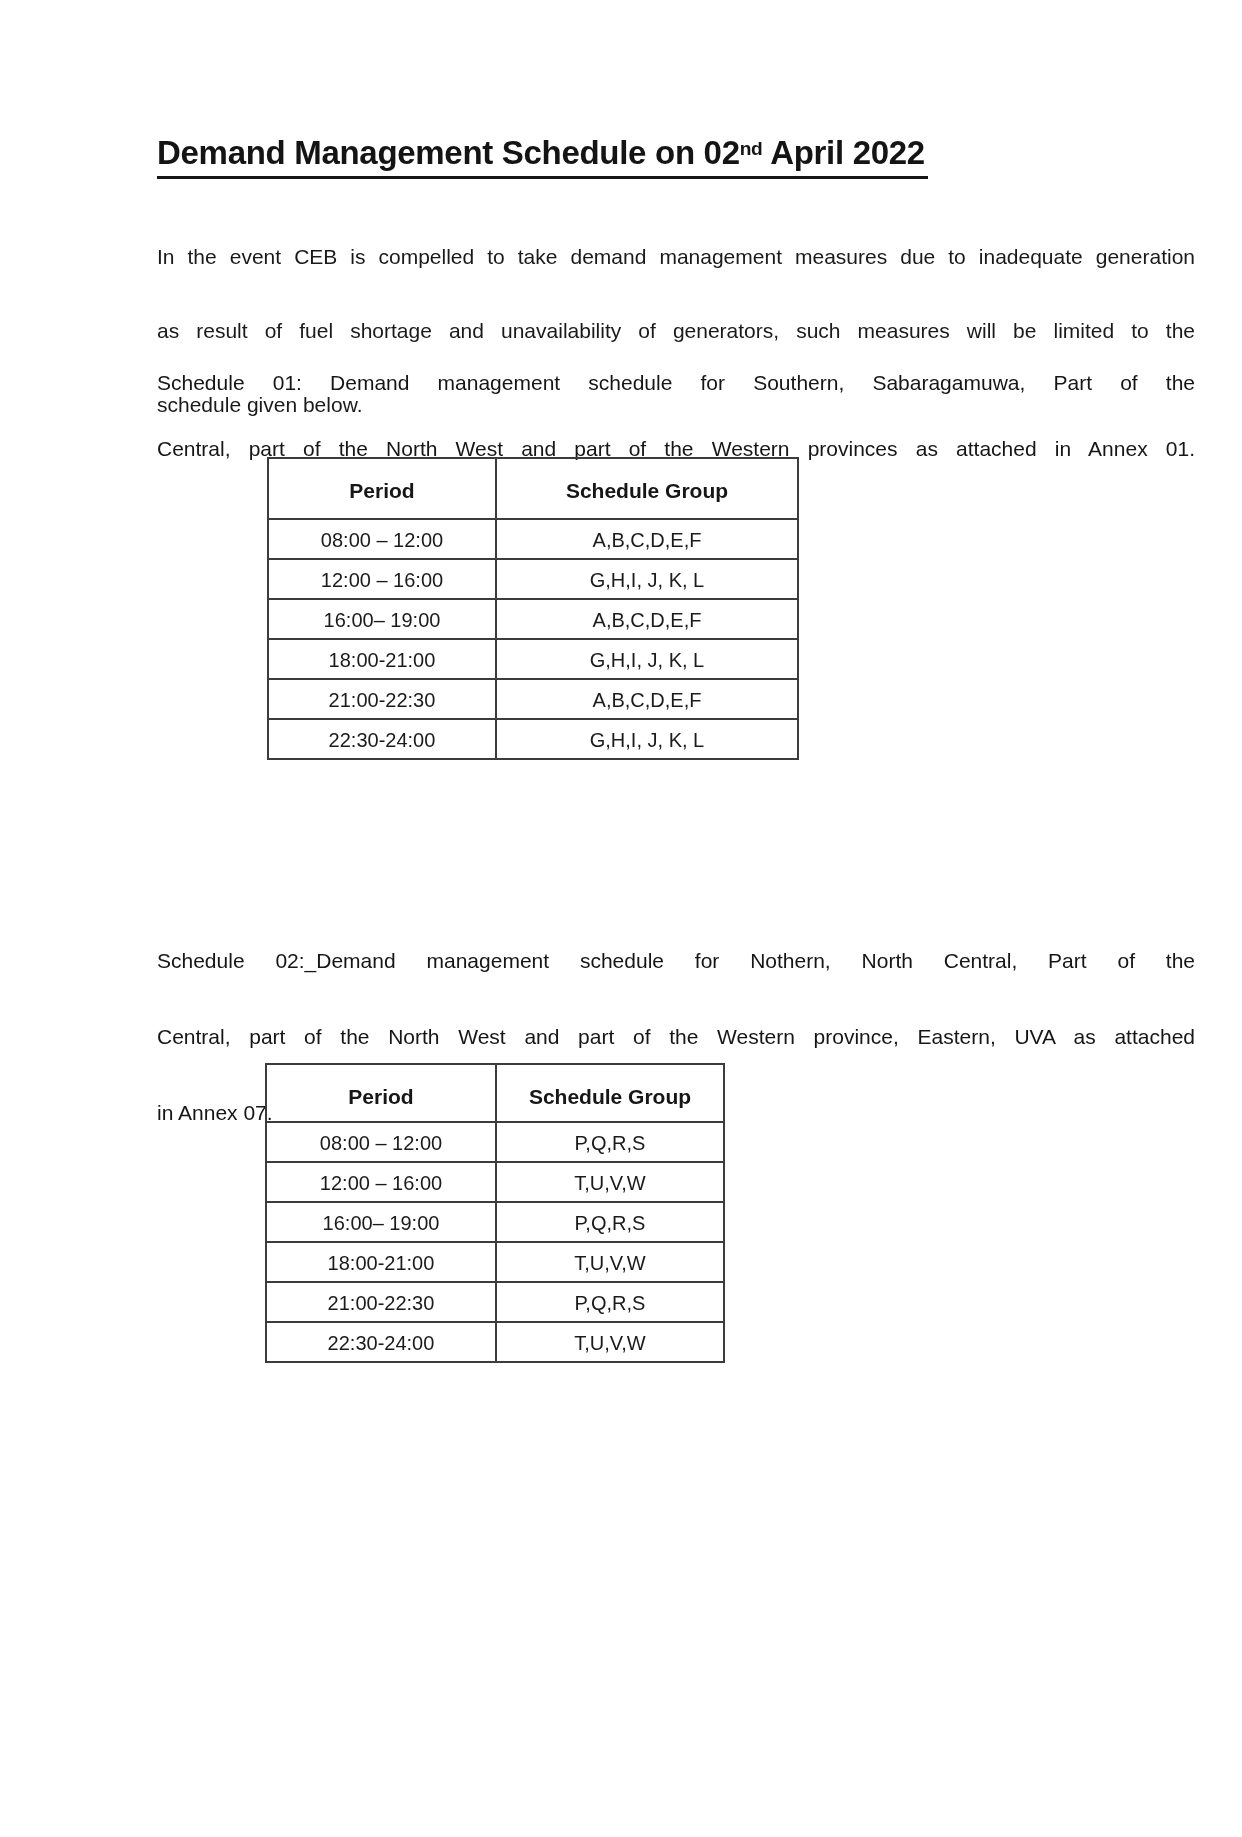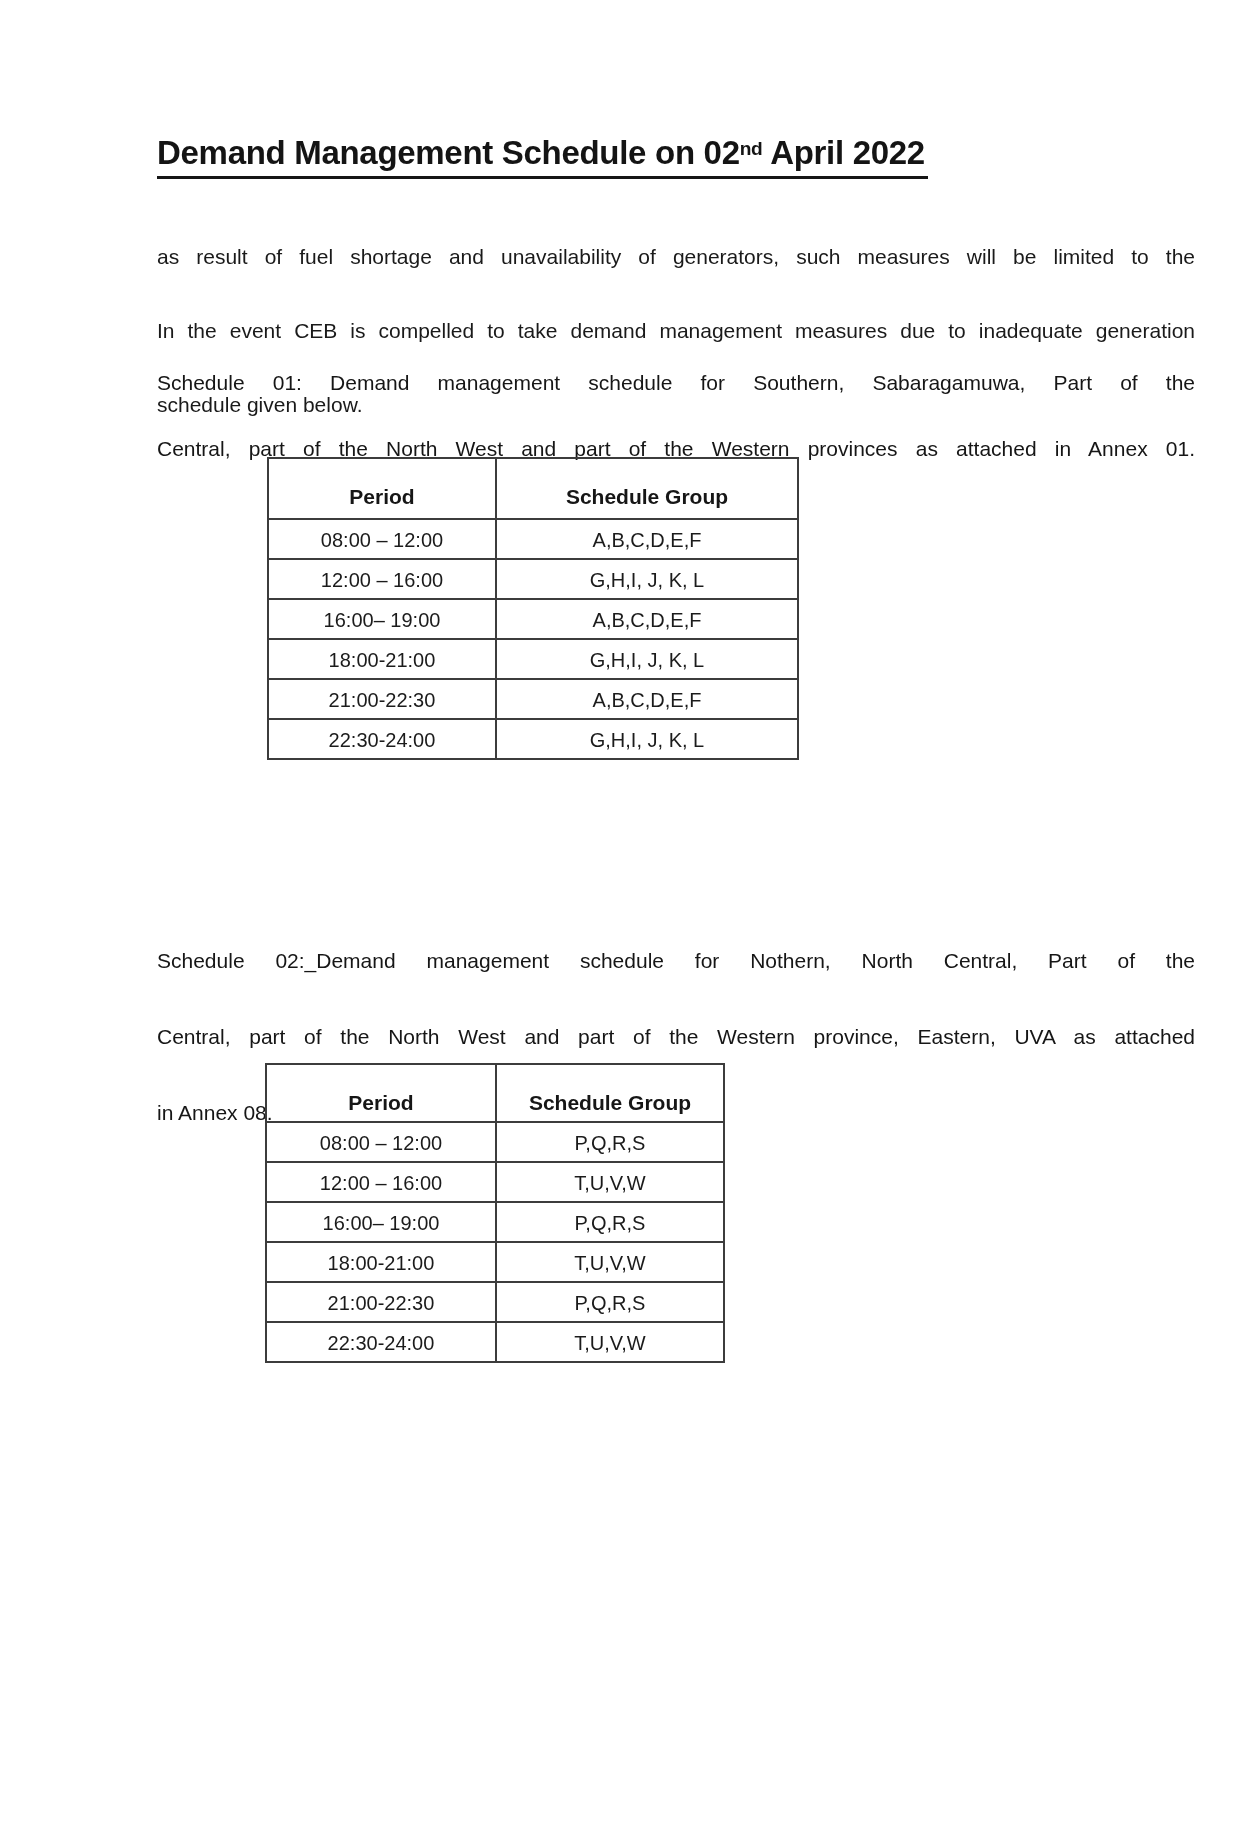--- a/index.html
+++ b/index.html
@@ -69,21 +69,21 @@
   }
   .sched-table td, .sched-table th {
     border: 2px solid #3c3c3c;
     vertical-align: top;
     text-align: center;
     padding: 9px 4px 0 4px;
   }
   .sched-table th {
     font-size: 21px;
     font-weight: bold;
-    padding-top: 26px;
+    padding-top: 20px;
     color: #161616;
   }
   .sched-table tr { height: 40px; }
   .sched-table tr.head-row { height: 61px; }
 
   .table1 { left: 267px; top: 457px; width: 532px; }
   .table1 .col-period { width: 228px; }
   .table1 .col-group  { width: 302px; }
 
   .table2 { left: 265px; top: 1063px; width: 460px; }
@@ -92,22 +92,22 @@
   .table2 tr.head-row { height: 58px; }
 </style>
 </head>
 <body>
 
 <div class="page">
 
   <h1 class="doc-title"><span>Demand Management Schedule on 02</span><sup>nd</sup><span> April 2022</span></h1>
 
   <div class="textblock intro-block">
+    <div class="jline">In the event CEB is compelled to take demand management measures due to inadequate generation</div>
     <div class="jline">as result of fuel shortage and unavailability of generators, such measures will be limited to the</div>
-    <div class="jline">In the event CEB is compelled to take demand management measures due to inadequate generation</div>
     <div class="lline">schedule given below.</div>
   </div>
 
   <div class="textblock heading-block sched1-heading">
     <div class="jline">Schedule 01: Demand management schedule for Southern, Sabaragamuwa, Part of the</div>
     <div class="jline">Central, part of the North West and part of the Western provinces as attached in Annex 01.</div>
   </div>
 
   <table class="sched-table table1">
     <colgroup>
@@ -142,21 +142,21 @@
       <tr>
         <td>22:30-24:00</td>
         <td>G,H,I, J, K, L</td>
       </tr>
     </tbody>
   </table>
 
   <div class="textblock heading-block sched2-heading">
     <div class="jline">Schedule 02:_Demand management schedule for Nothern, North Central, Part of the</div>
     <div class="jline">Central, part of the North West and part of the Western province, Eastern, UVA as attached</div>
-    <div class="lline">in Annex 08.</div>
+    <div class="lline">in Annex 07.</div>
   </div>
 
   <table class="sched-table table2">
     <colgroup>
         <col class="col-period">
         <col class="col-group">
       </colgroup>
     <tbody>
       <tr class="head-row">
         <th>Period</th>

